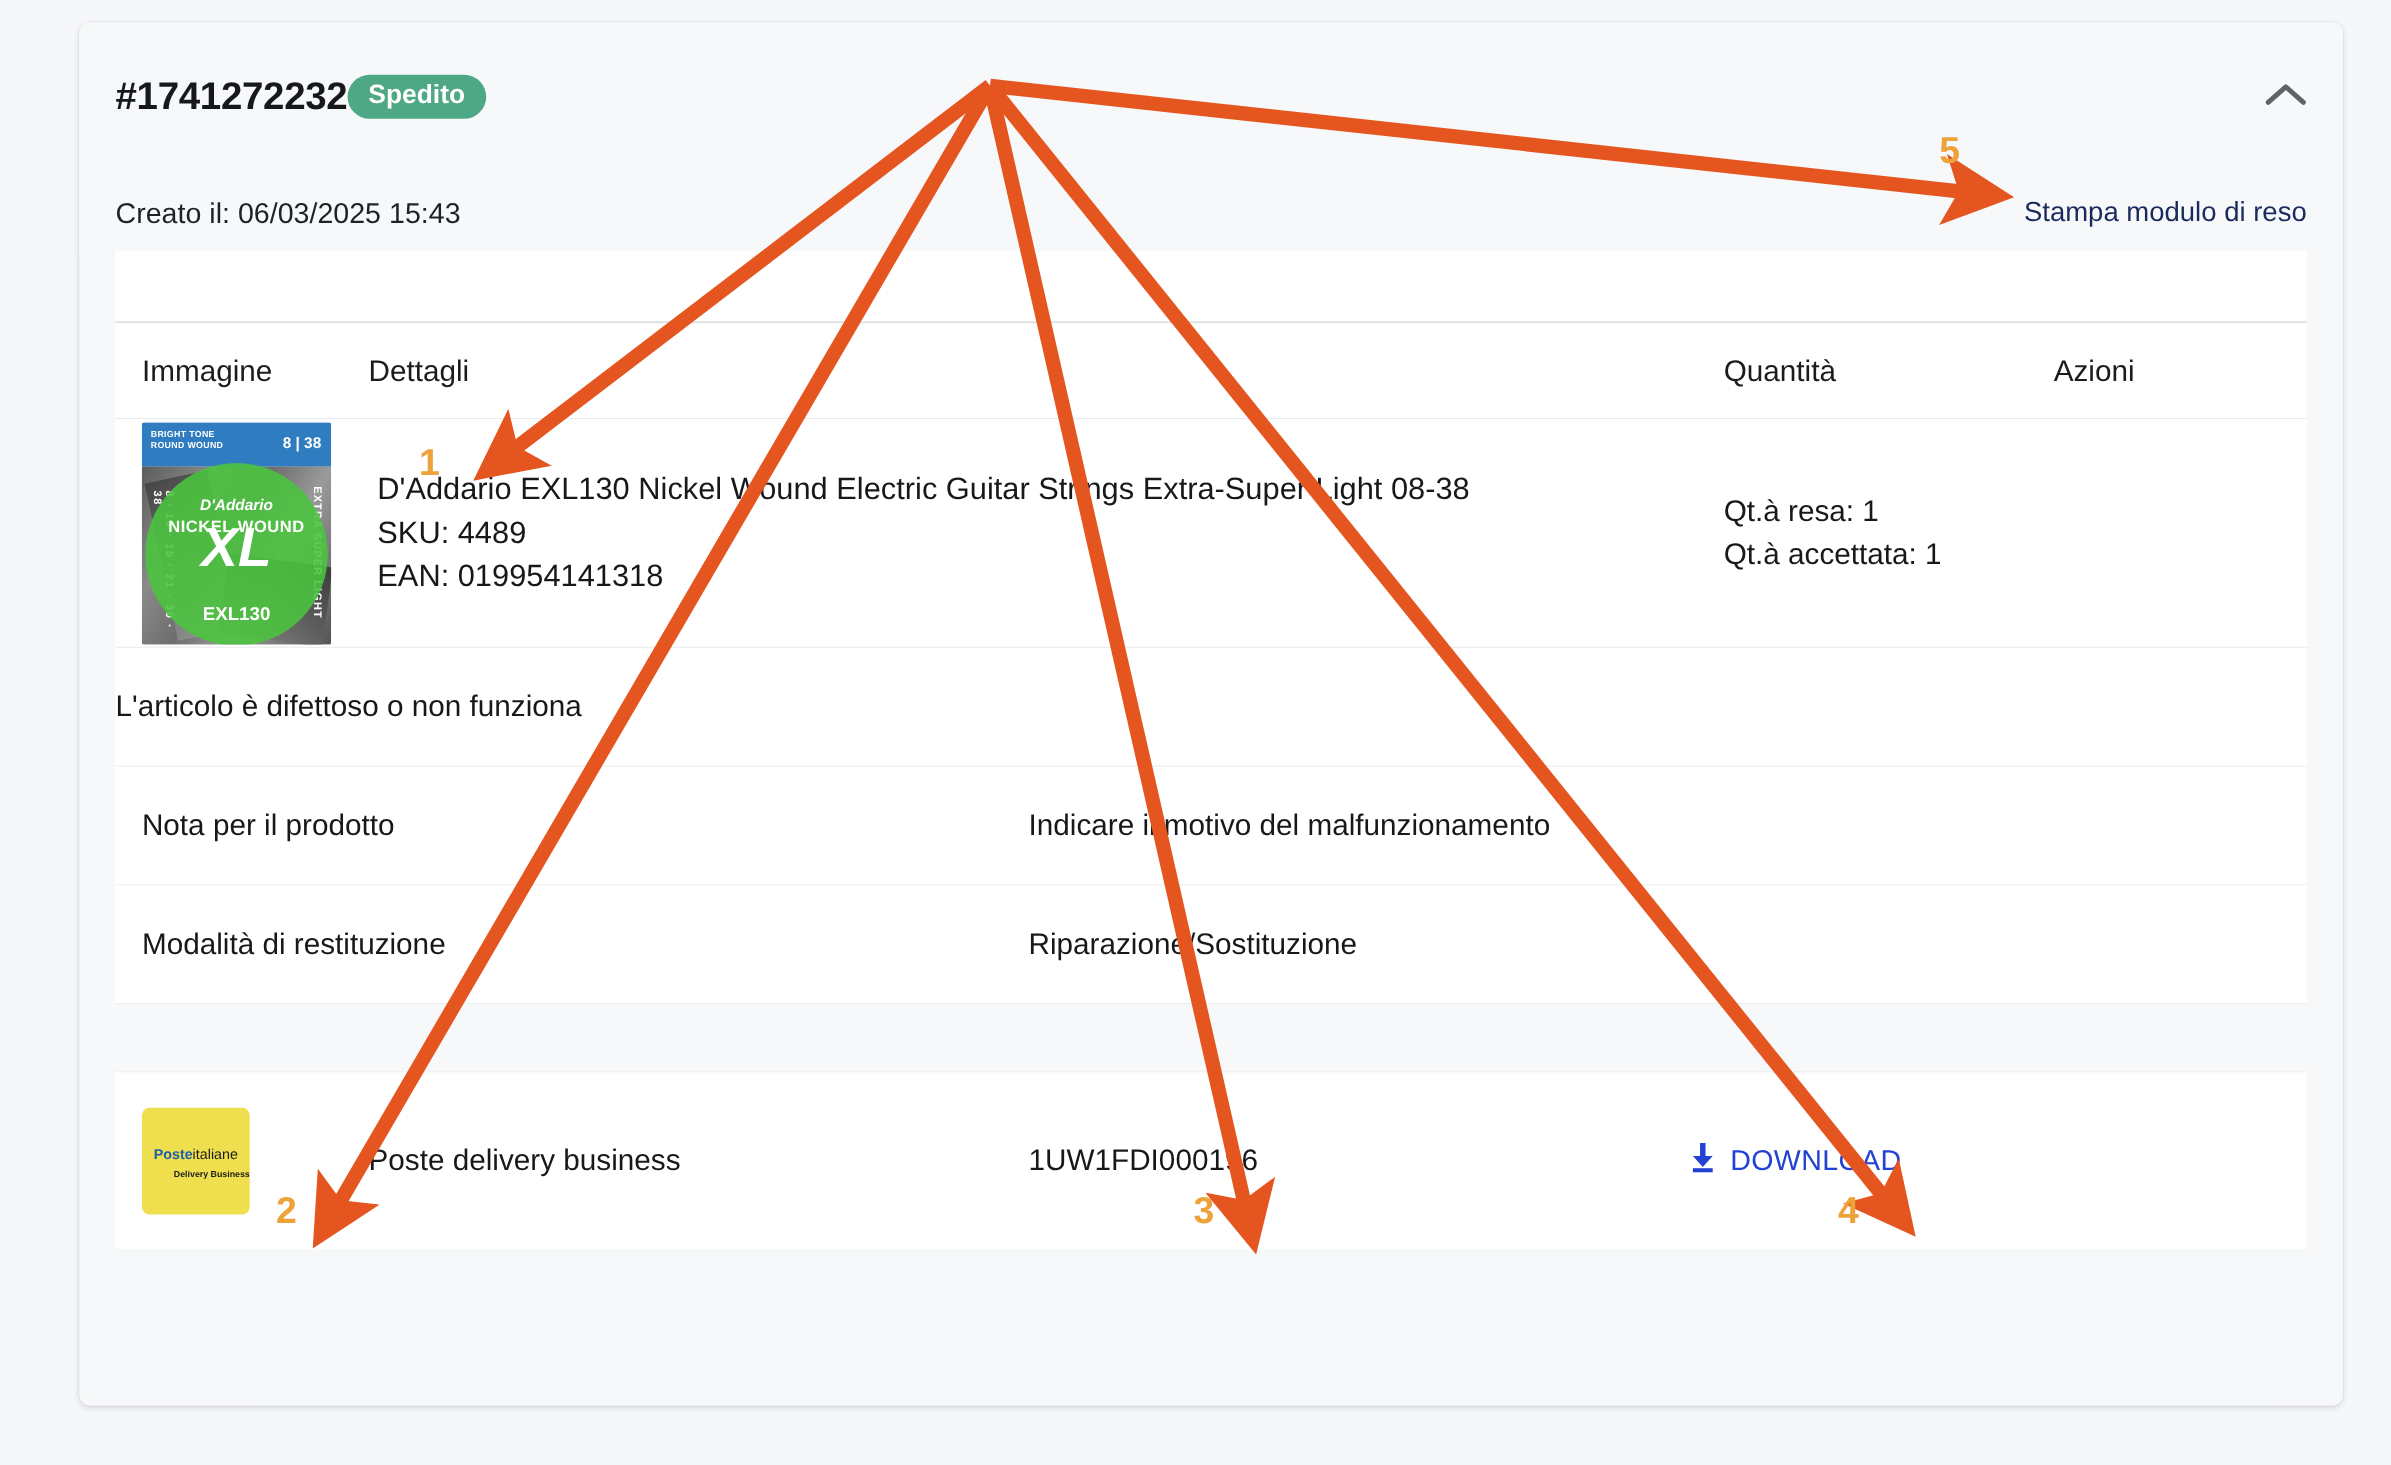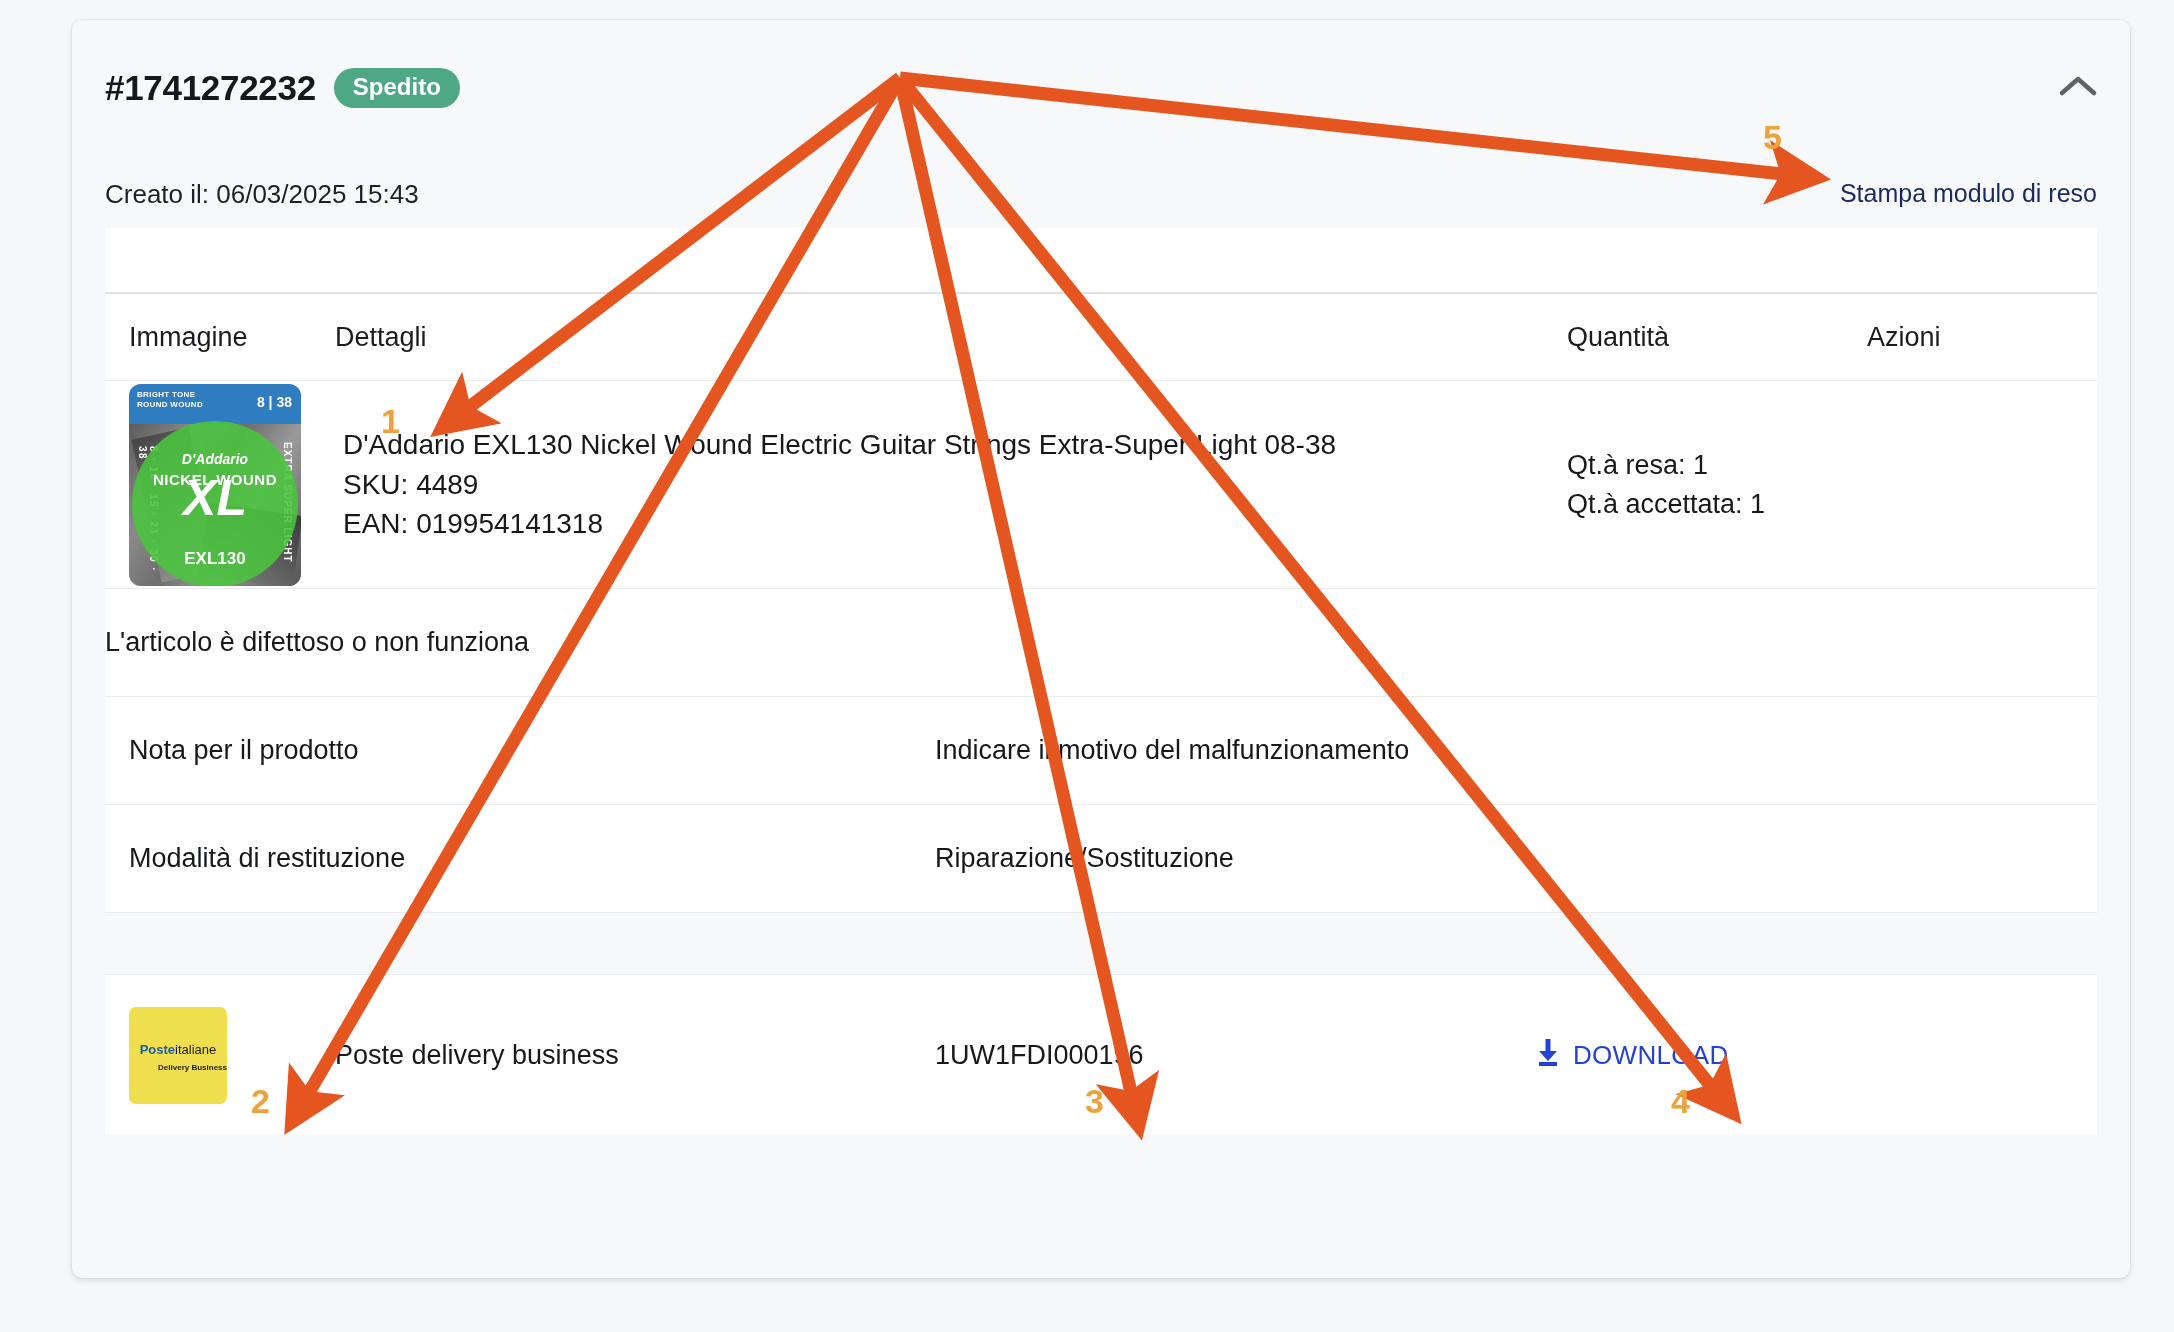--- a/index.html
+++ b/index.html
@@ -29,21 +29,21 @@
 
   
   .card-head {
     position: relative;
     height: 208px;
     background: #f7f8f9;
   }
   .order-row {
     position: absolute;
     left: 33px; top: 48px;
-    display: flex; align-items: center; gap: 18px;
+    display: flex; align-items: center; 
   }
   .order-id {
     font-size: 35px;
     font-weight: 700;
     color: #16181b;
     letter-spacing: -0.3px;
   }
   .status-badge {
     display: inline-block;
     background: #4ea885;
@@ -109,21 +109,21 @@
     align-items: center;
     height: 207px;
     background: #ffffff;
   }
   .prod-img-cell { width: 230px; padding-left: 24px; }
   .prod-thumb {
     position: relative;
     width: 172px; height: 202px;
     background: #cfcfcf;
     overflow: hidden;
-    border-radius: 12px;
+    border-radius: 2px;
   }
   .pt-top {
     position: absolute; left:0; top:0; width:100%; height: 40px;
     background: #2f7cc0;
     color: #fff;
   }
   .pt-top .bt {
     position: absolute; left: 8px; top: 6px;
     font-size: 8px; font-weight: 700; line-height: 1.25;
     letter-spacing: 0.3px;

